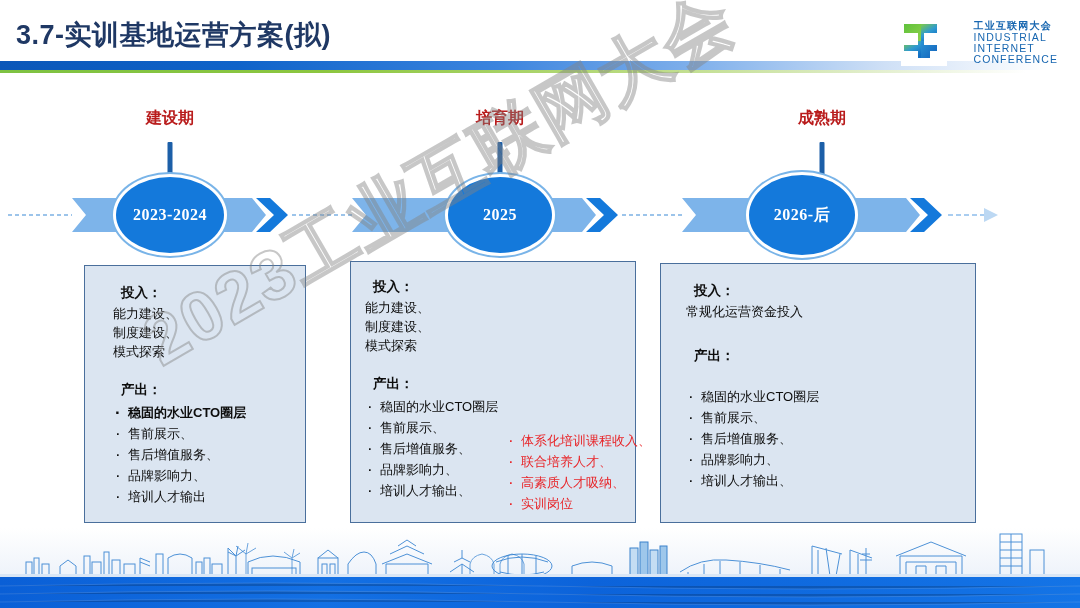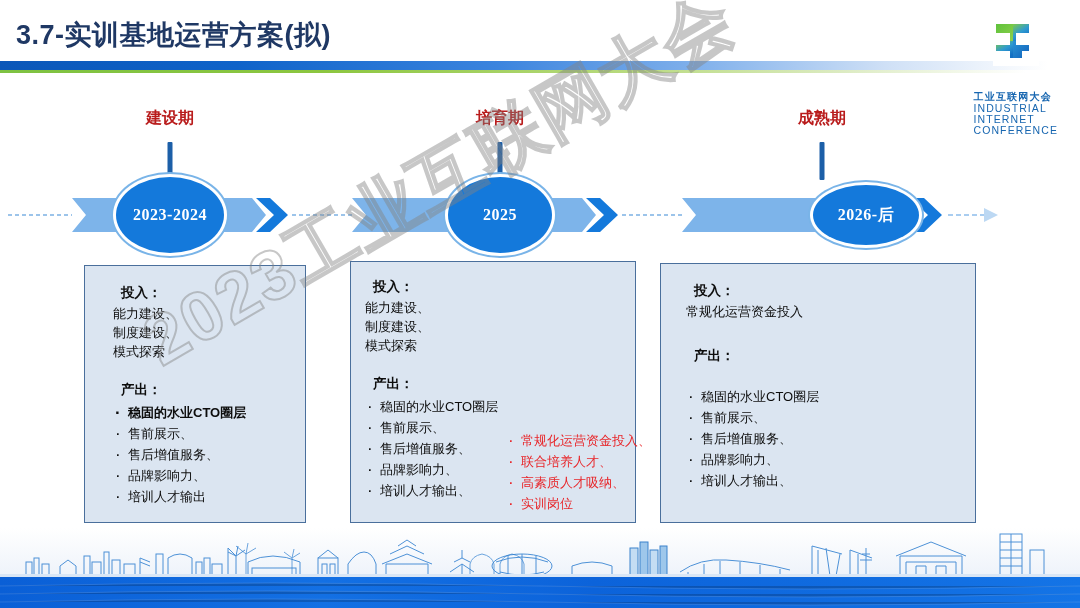--- a/index.html
+++ b/index.html
@@ -41,21 +41,21 @@
     width: 1080px; height: 3px;
     background: linear-gradient(to right,
         #7ec242 0%, #8cc63f 30%, #b8da7e 58%,
         #dcebc2 78%, #ffffff 95%);
   }
 
   
   .logo {
     position: absolute;
     right: 22px; top: 20px;
-    display: flex; align-items: center; gap: 26px; flex-direction: column;
+    display: flex; align-items: center; gap: 26px;
   }
   .logo-mark { width: 46px; height: 46px; display:block; }
   .logo-text { line-height: 1.04; }
   .logo-cn {
     font-size: 10px; font-weight: 700; color: #1766b0;
     letter-spacing: 1.2px; margin-bottom: 1px;
   }
   .logo-en {
     font-size: 10.5px; font-weight: 400; color: #1766b0;
     letter-spacing: 1.1px;
@@ -222,21 +222,21 @@
     </div>
 
     <div class="stage-label" style="left:500px; top:-42px;">培育期</div>
     <div class="stage-stem" style="left:500px; top:-8px;"></div>
     <div class="node" style="left:500px; top:65px; width:104px; height:76px;">
       <span style="font-size:16px;">2025</span>
     </div>
 
     <div class="stage-label" style="left:822px; top:-42px;">成熟期</div>
     <div class="stage-stem" style="left:822px; top:-8px;"></div>
-    <div class="node" style="left:866px; top:65px; width:106px; height:60px;">
+    <div class="node" style="left:802px; top:65px; width:106px; height:80px;">
       <span style="font-size:16px;">2026-后</span>
     </div>
   </div>
 
   <div class="watermark">2023工业互联网大会</div>
 
   <div class="card" style="left:84px; top:265px; width:222px; height:258px;">
     <div class="card-inner">
       <div class="blk" style="left:28px; top:18px;">
         <div class="head">投入：</div>
@@ -270,21 +270,21 @@
         <ul class="bl">
           <li>稳固的水业CTO圈层</li>
           <li>售前展示、</li>
           <li>售后增值服务、</li>
           <li>品牌影响力、</li>
           <li>培训人才输出、</li>
         </ul>
       </div>
       <div class="blk" style="left:155px; top:168px;">
         <ul class="bl redlite">
-          <li>常规化运营资金投入、</li>
+          <li>体系化培训课程收入、</li>
           <li>联合培养人才、</li>
           <li>高素质人才吸纳、</li>
           <li>实训岗位</li>
         </ul>
       </div>
     </div>
   </div>
 
   <div class="card" style="left:660px; top:263px; width:316px; height:260px;">
     <div class="card-inner">

